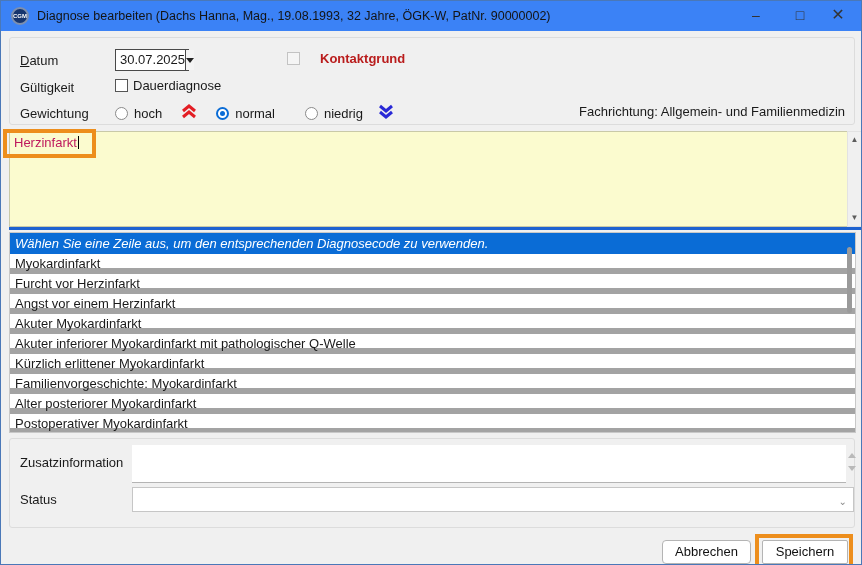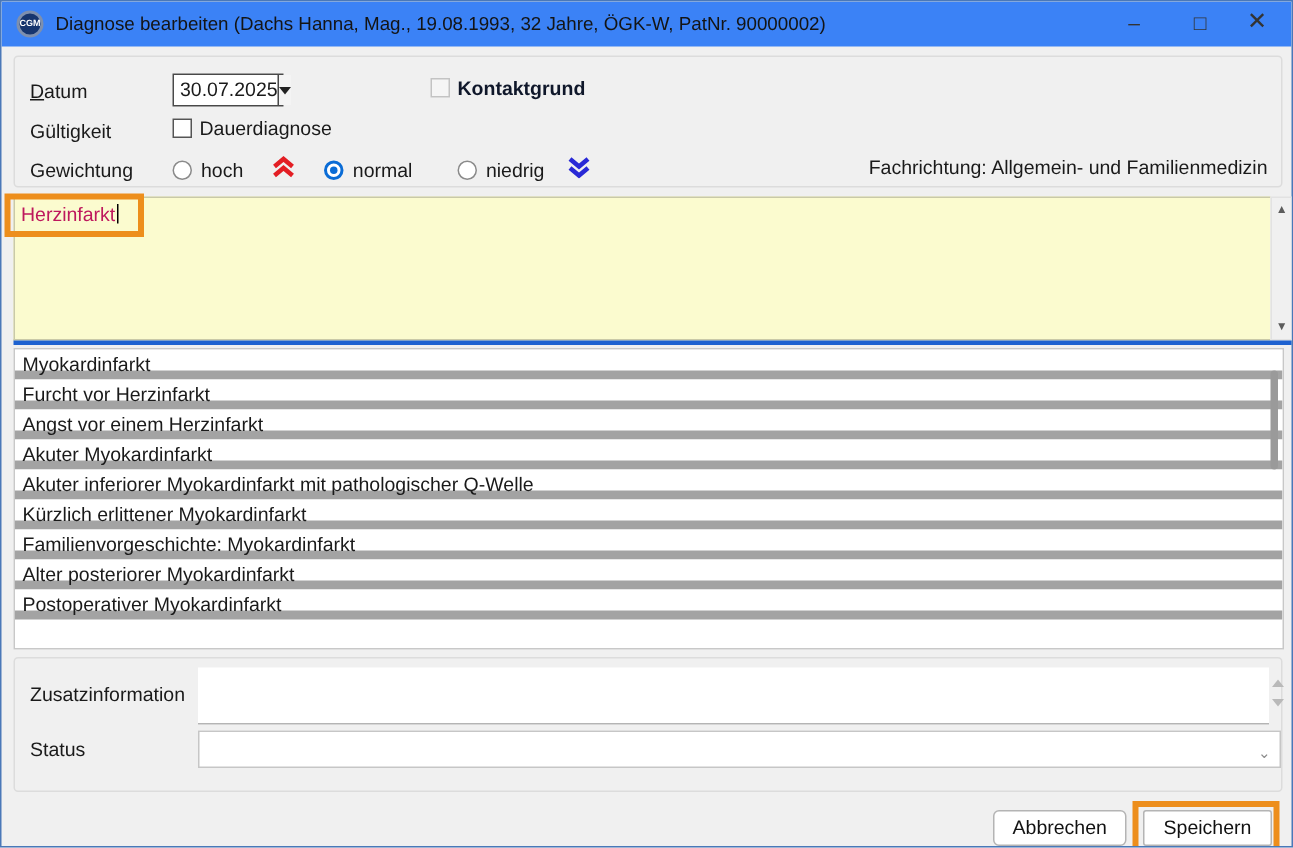--- a/index.html
+++ b/index.html
@@ -40,21 +40,21 @@
   
   .cb { width:13px; height:13px; border:1px solid #555; background:#fff; display:inline-block;
         vertical-align:-2px; }
   .cb.disabled { border-color:#c3c3c3; background:#f5f5f5; }
   .radio { width:13px; height:13px; border:1px solid #8a8a8a; border-radius:50%; background:#fff;
            display:inline-block; vertical-align:-2px; position:relative; }
   .radio.sel { border:2px solid var(--selection-blue); }
   .radio.sel::after { content:""; position:absolute; left:2px; top:2px; width:5px; height:5px;
                       border-radius:50%; background:var(--selection-blue); }
   .ctl-row { position:absolute; display:flex; align-items:center; gap:5px; }
-  .gray-bold { color:#0f172a; font-weight:bold; }
+  .gray-bold { color:#b91c1c; font-weight:bold;margin-left:15px; }
 
   .chev { display:inline-block; }
 
   .fachrichtung { position:absolute; right:9px; top:66px; font-size:13px; color:#1a1a1a; }
 
   
   .diag-area { position:absolute; left:8px; top:130px; width:838px; height:96px;
                background:var(--textarea-yellow); border:1px solid #c9c9a8; border-right:none; }
   .diag-text { position:absolute; left:4px; top:3px; font-size:13px; color:#be185d; }
   .diag-text::after { content:""; display:inline-block; width:1px; height:13px;
@@ -161,20 +161,21 @@
   <div class="diag-area">
     <span class="diag-text">Herzinfarkt</span>
   </div>
   <div class="vscroll">
     <div class="up">▲</div>
     <div class="dn">▼</div>
   </div>
   <div class="blue-rule"></div>
 
   <div class="list">
+    <div class="list-header">Wählen Sie eine Zeile aus, um den entsprechenden Diagnosecode zu verwenden.</div>
     <div>
 
     <div class="list-row">Myokardinfarkt</div>
         <div class="list-row">Furcht vor Herzinfarkt</div>
         <div class="list-row">Angst vor einem Herzinfarkt</div>
         <div class="list-row">Akuter Myokardinfarkt</div>
         <div class="list-row">Akuter inferiorer Myokardinfarkt mit pathologischer Q-Welle</div>
         <div class="list-row">Kürzlich erlittener Myokardinfarkt</div>
         <div class="list-row">Familienvorgeschichte: Myokardinfarkt</div>
         <div class="list-row">Alter posteriorer Myokardinfarkt</div>

